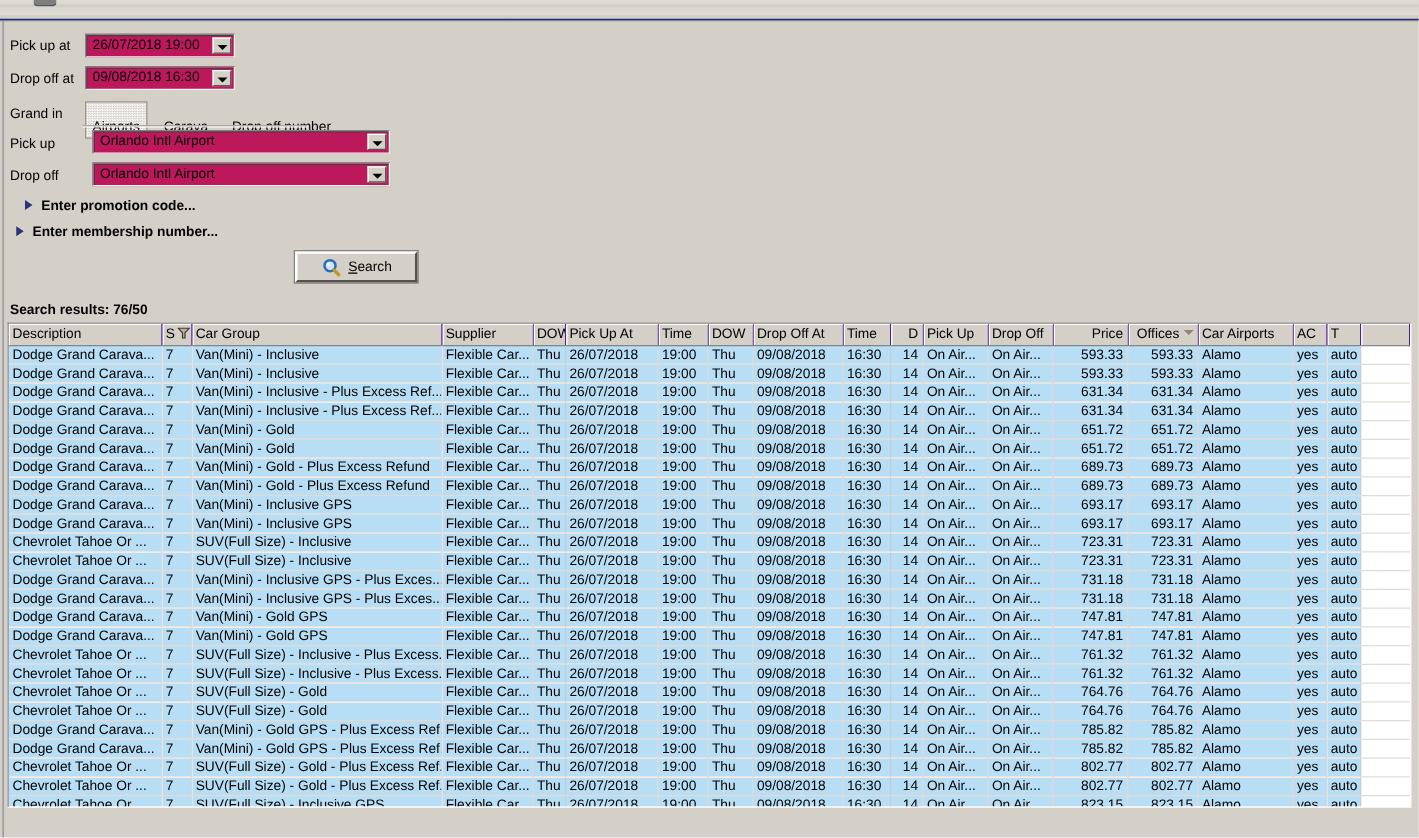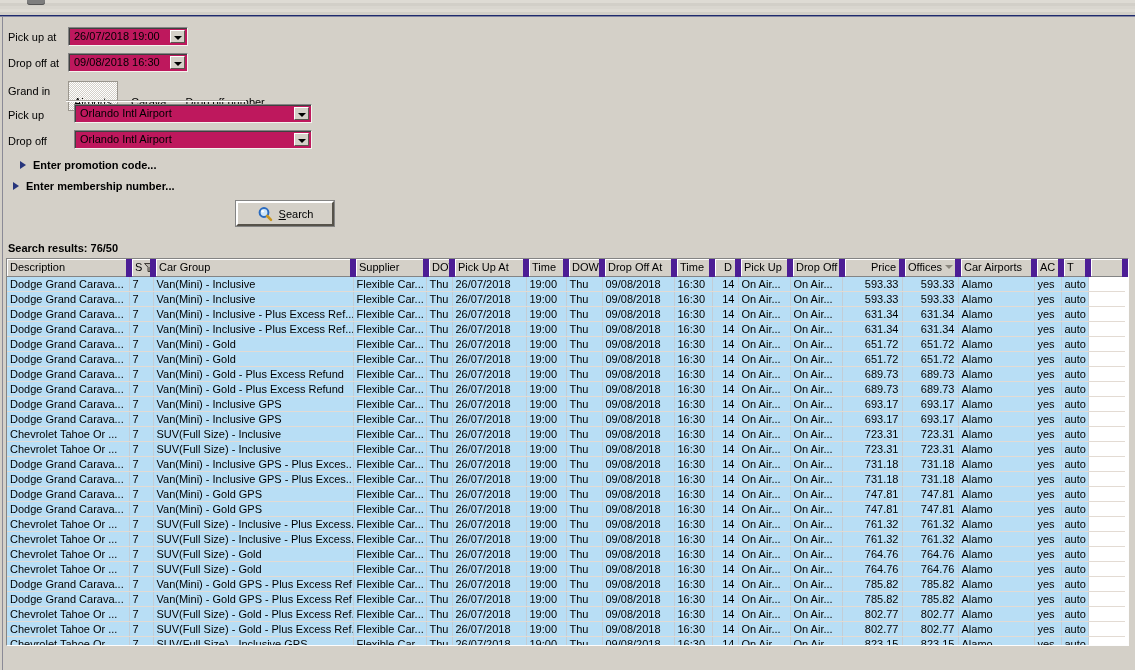--- a/index.html
+++ b/index.html
@@ -77,21 +77,21 @@
   
   .table-wrap {
     position:absolute; left:6px; top:258px; width:1123px; height:388px;
     background:#fff; overflow:hidden;
     border:1px solid; border-color:#848484 #fdfdfd #fdfdfd #848484;
   }
   table { border-collapse:collapse; table-layout:fixed; width:100%; }
   th {
     height:17px; background:#d4d0c8; font-weight:normal; text-align:left;
     padding:1px 3px; white-space:nowrap; overflow:hidden;
-    border-right:6px solid #4c1d95; border-bottom:1px solid #848484;
+    border-right:1px solid #4c1d95; border-bottom:1px solid #848484;
     box-shadow:inset 1px 1px 0 #ffffff;
     position:relative;
   }
   th.al-r { text-align:right; }
   td {
     height:15px; padding:0 3px; white-space:nowrap; overflow:hidden;
     background:#b8def5;
     border-right:1px solid #c2cdd6; border-bottom:1px solid #e3dbd3;
     line-height:14px;
   }

